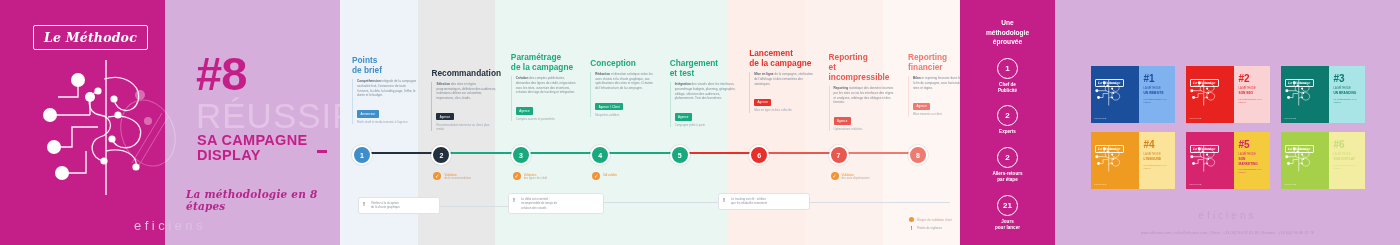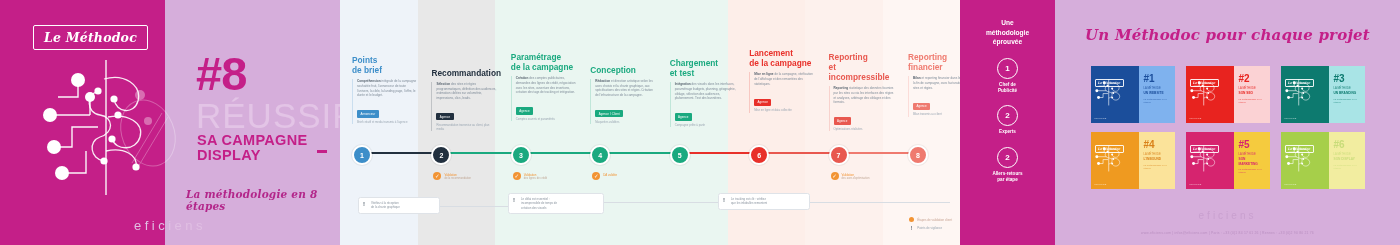--- a/index.html
+++ b/index.html
@@ -220,21 +220,21 @@
             <span style="display:block">Paramétrage</span>
             <span style="display:block">de la campagne</span>
           </div>
     <div class="card-body" style="border-color:#1aa97f33">
       <p class="card-p"><b>Création</b> des comptes publicitaires, demandes des lignes de crédit, négociation avec les sites, ouverture des insertions, création des tags de tracking et intégration.</p>
       <span class="pill" style="background:#1aa97f">Agence</span>
       <p class="card-note">Comptes ouverts et paramétrés</p>
     </div>
   </div>
   <div class="node" style="left:170.85714285714286px;background:#1aa97f">3</div>
-  <div class="card" style="left:250.28571428571428px;top:65px">
+  <div class="card" style="left:250.28571428571428px;top:58px">
     <div class="card-title" style="color:#1aa97f">
             <span style="display:block">Conception</span>
           </div>
     <div class="card-body" style="border-color:#1aa97f33">
       <p class="card-p"><b>Rédaction</b> et direction artistique selon les axes choisis et la charte graphique, aux spécifications des sites et régies. Création de l'infrastructure de la campagne.</p>
       <span class="pill" style="background:#1aa97f">Agence / Client</span>
       <p class="card-note">Maquettes validées</p>
     </div>
   </div>
   <div class="node" style="left:250.28571428571428px;background:#1aa97f">4</div>
@@ -376,25 +376,31 @@
             <span style="display:block">Experts</span>
           </div>
    </div>
         <div class="stat">
      <div class="ring">2</div>
      <div class="stat-l">
             <span style="display:block">Allers-retours</span>
             <span style="display:block">par étape</span>
           </div>
    </div>
+        <div class="stat">
+     <div class="ring">21</div>
+     <div class="stat-l">
+            <span style="display:block">Jours</span>
+            <span style="display:block">pour lancer</span>
+          </div>
+   </div>
       </div>
   </aside>
 
   <section class="coll">
-    <div class="coll-h">Un Méthodoc pour chaque projet</div>
     <div class="grid" id="grid">
   <div class="bk">
     <div class="bk-l" style="background:#1b4e9b">
       <span class="bk-logo">Le Méthodoc</span>
       <svg width="34" height="30" viewBox="0 0 60 52" style="position:absolute;left:3px;top:12px">
         <g stroke="#fff" stroke-width="1.2" fill="none" opacity=".9">
           <path d="M26 2 L26 26"></path>
                 <path d="M8 14 L18 14 L18 8"></path>
           <path d="M5 22 L22 22"></path>
                 <path d="M8 34 L16 34 L16 27 L25 27"></path>

